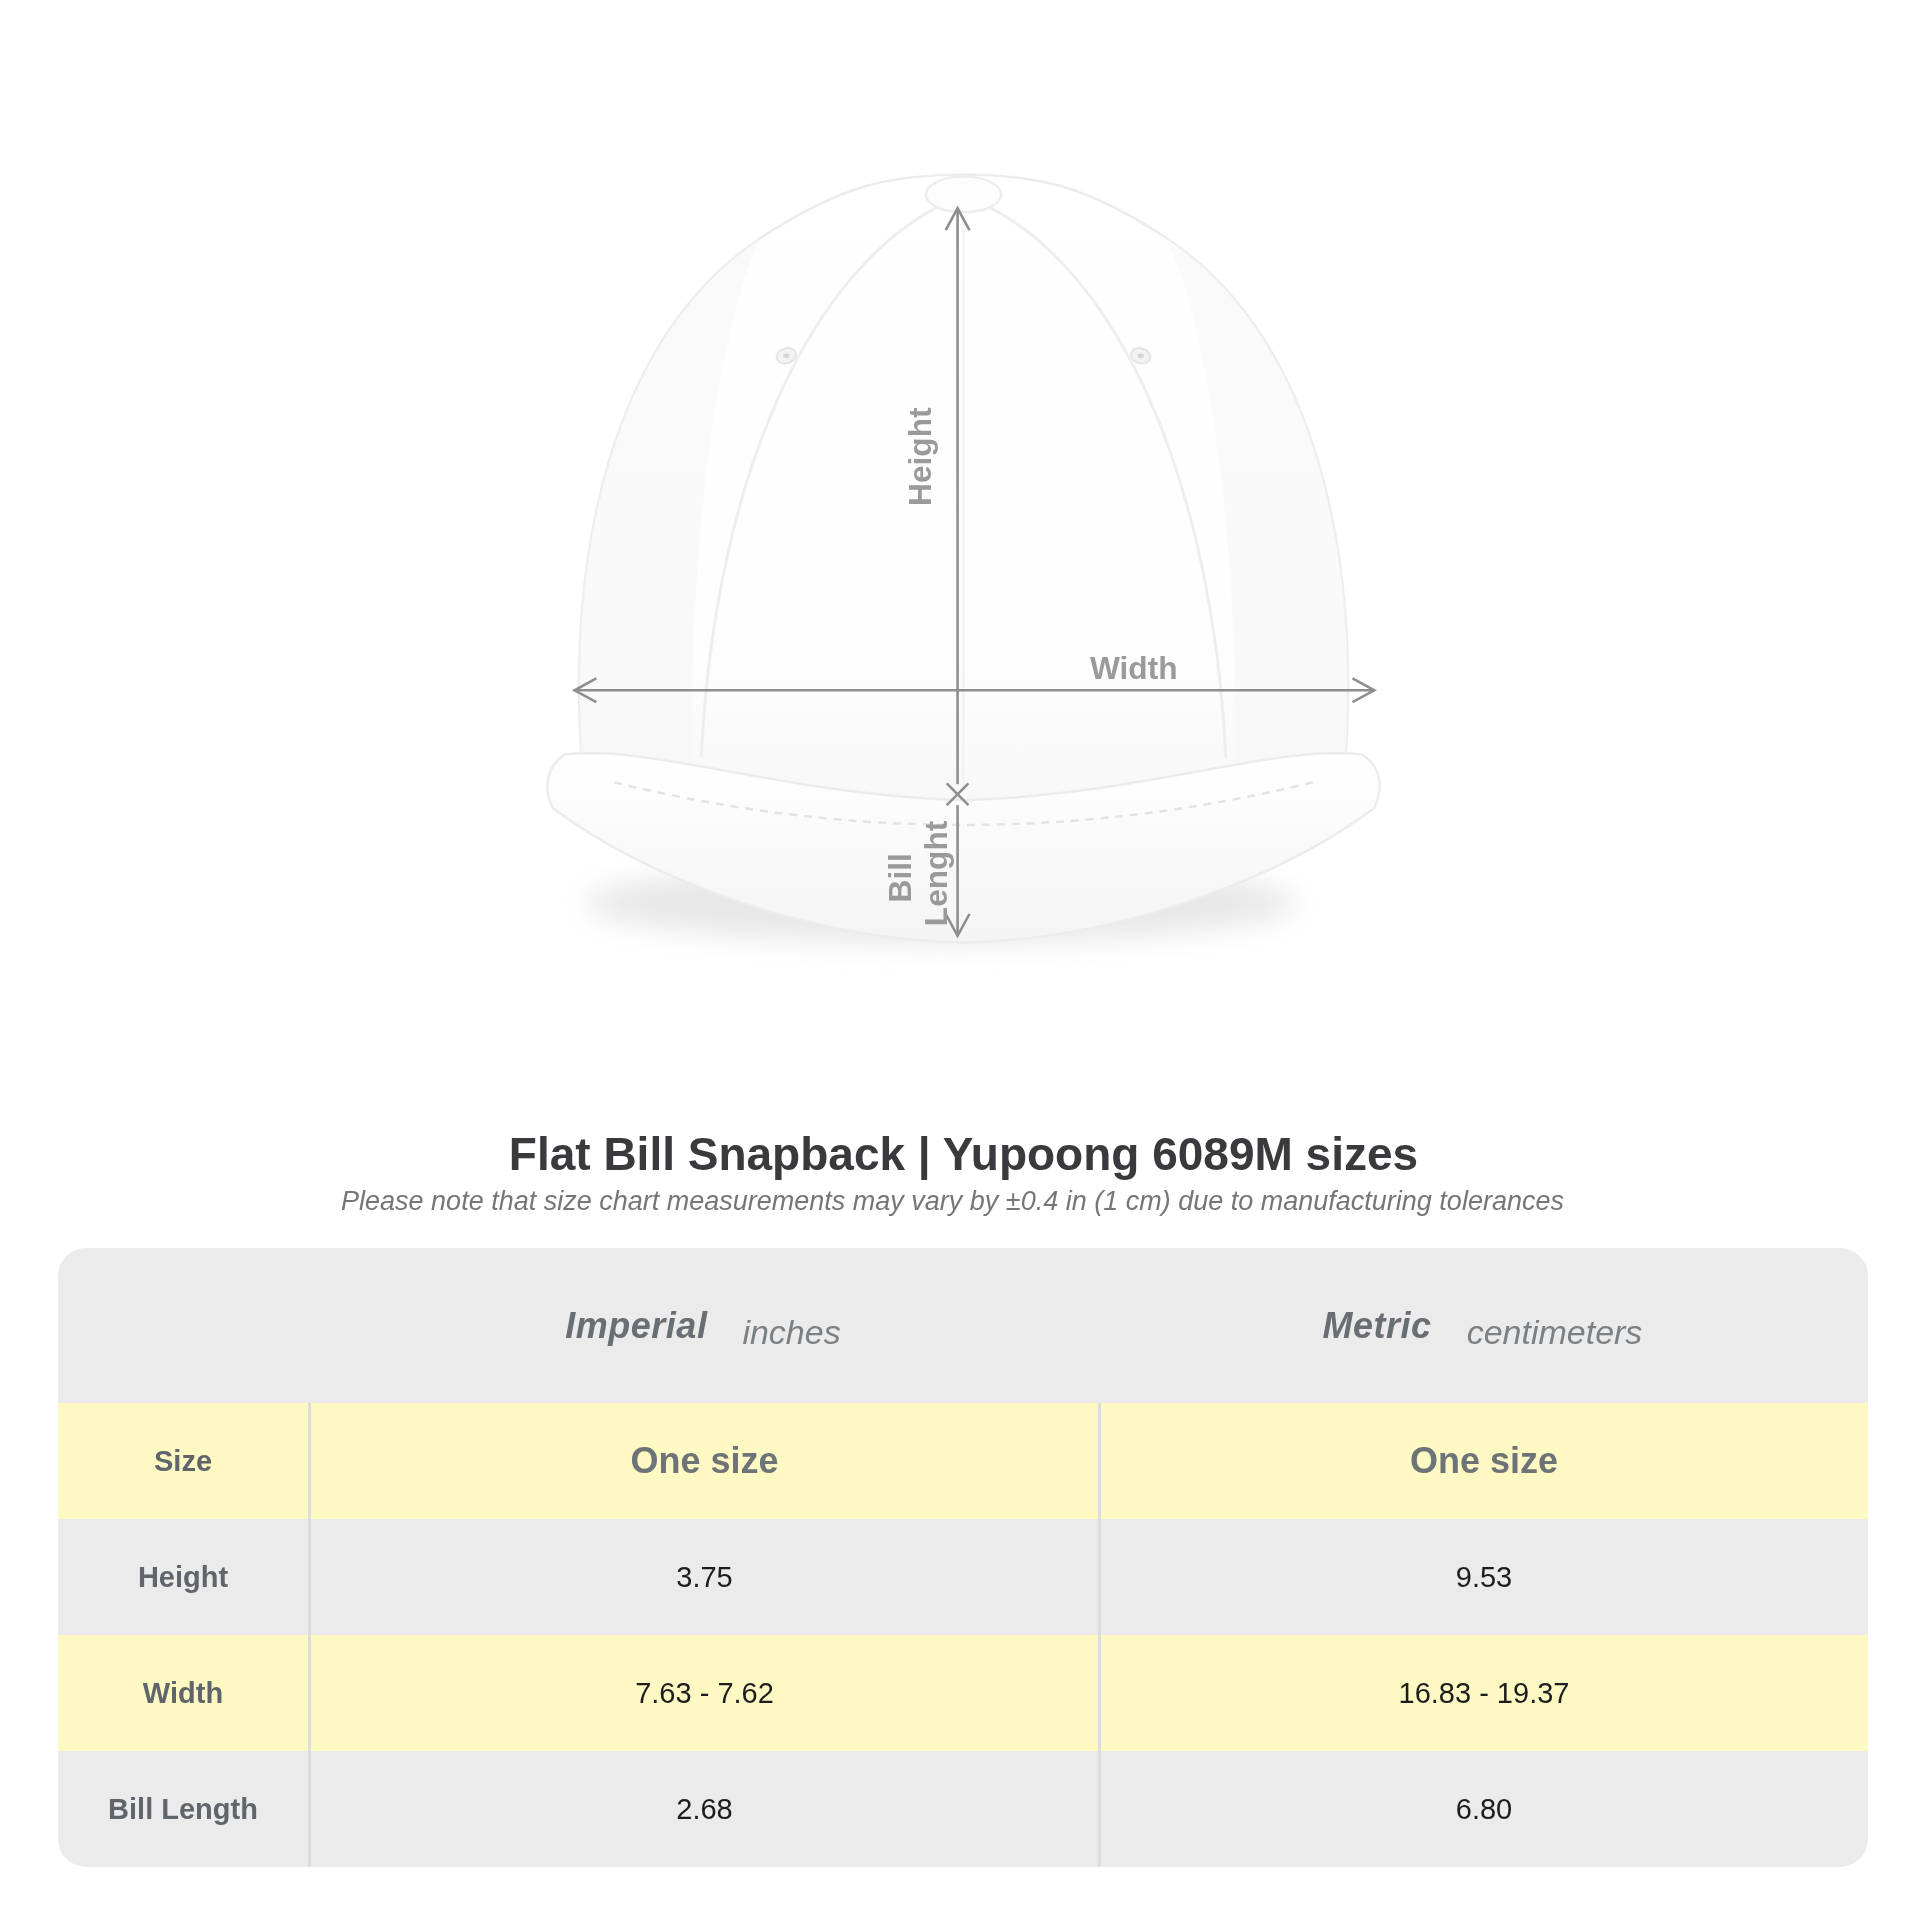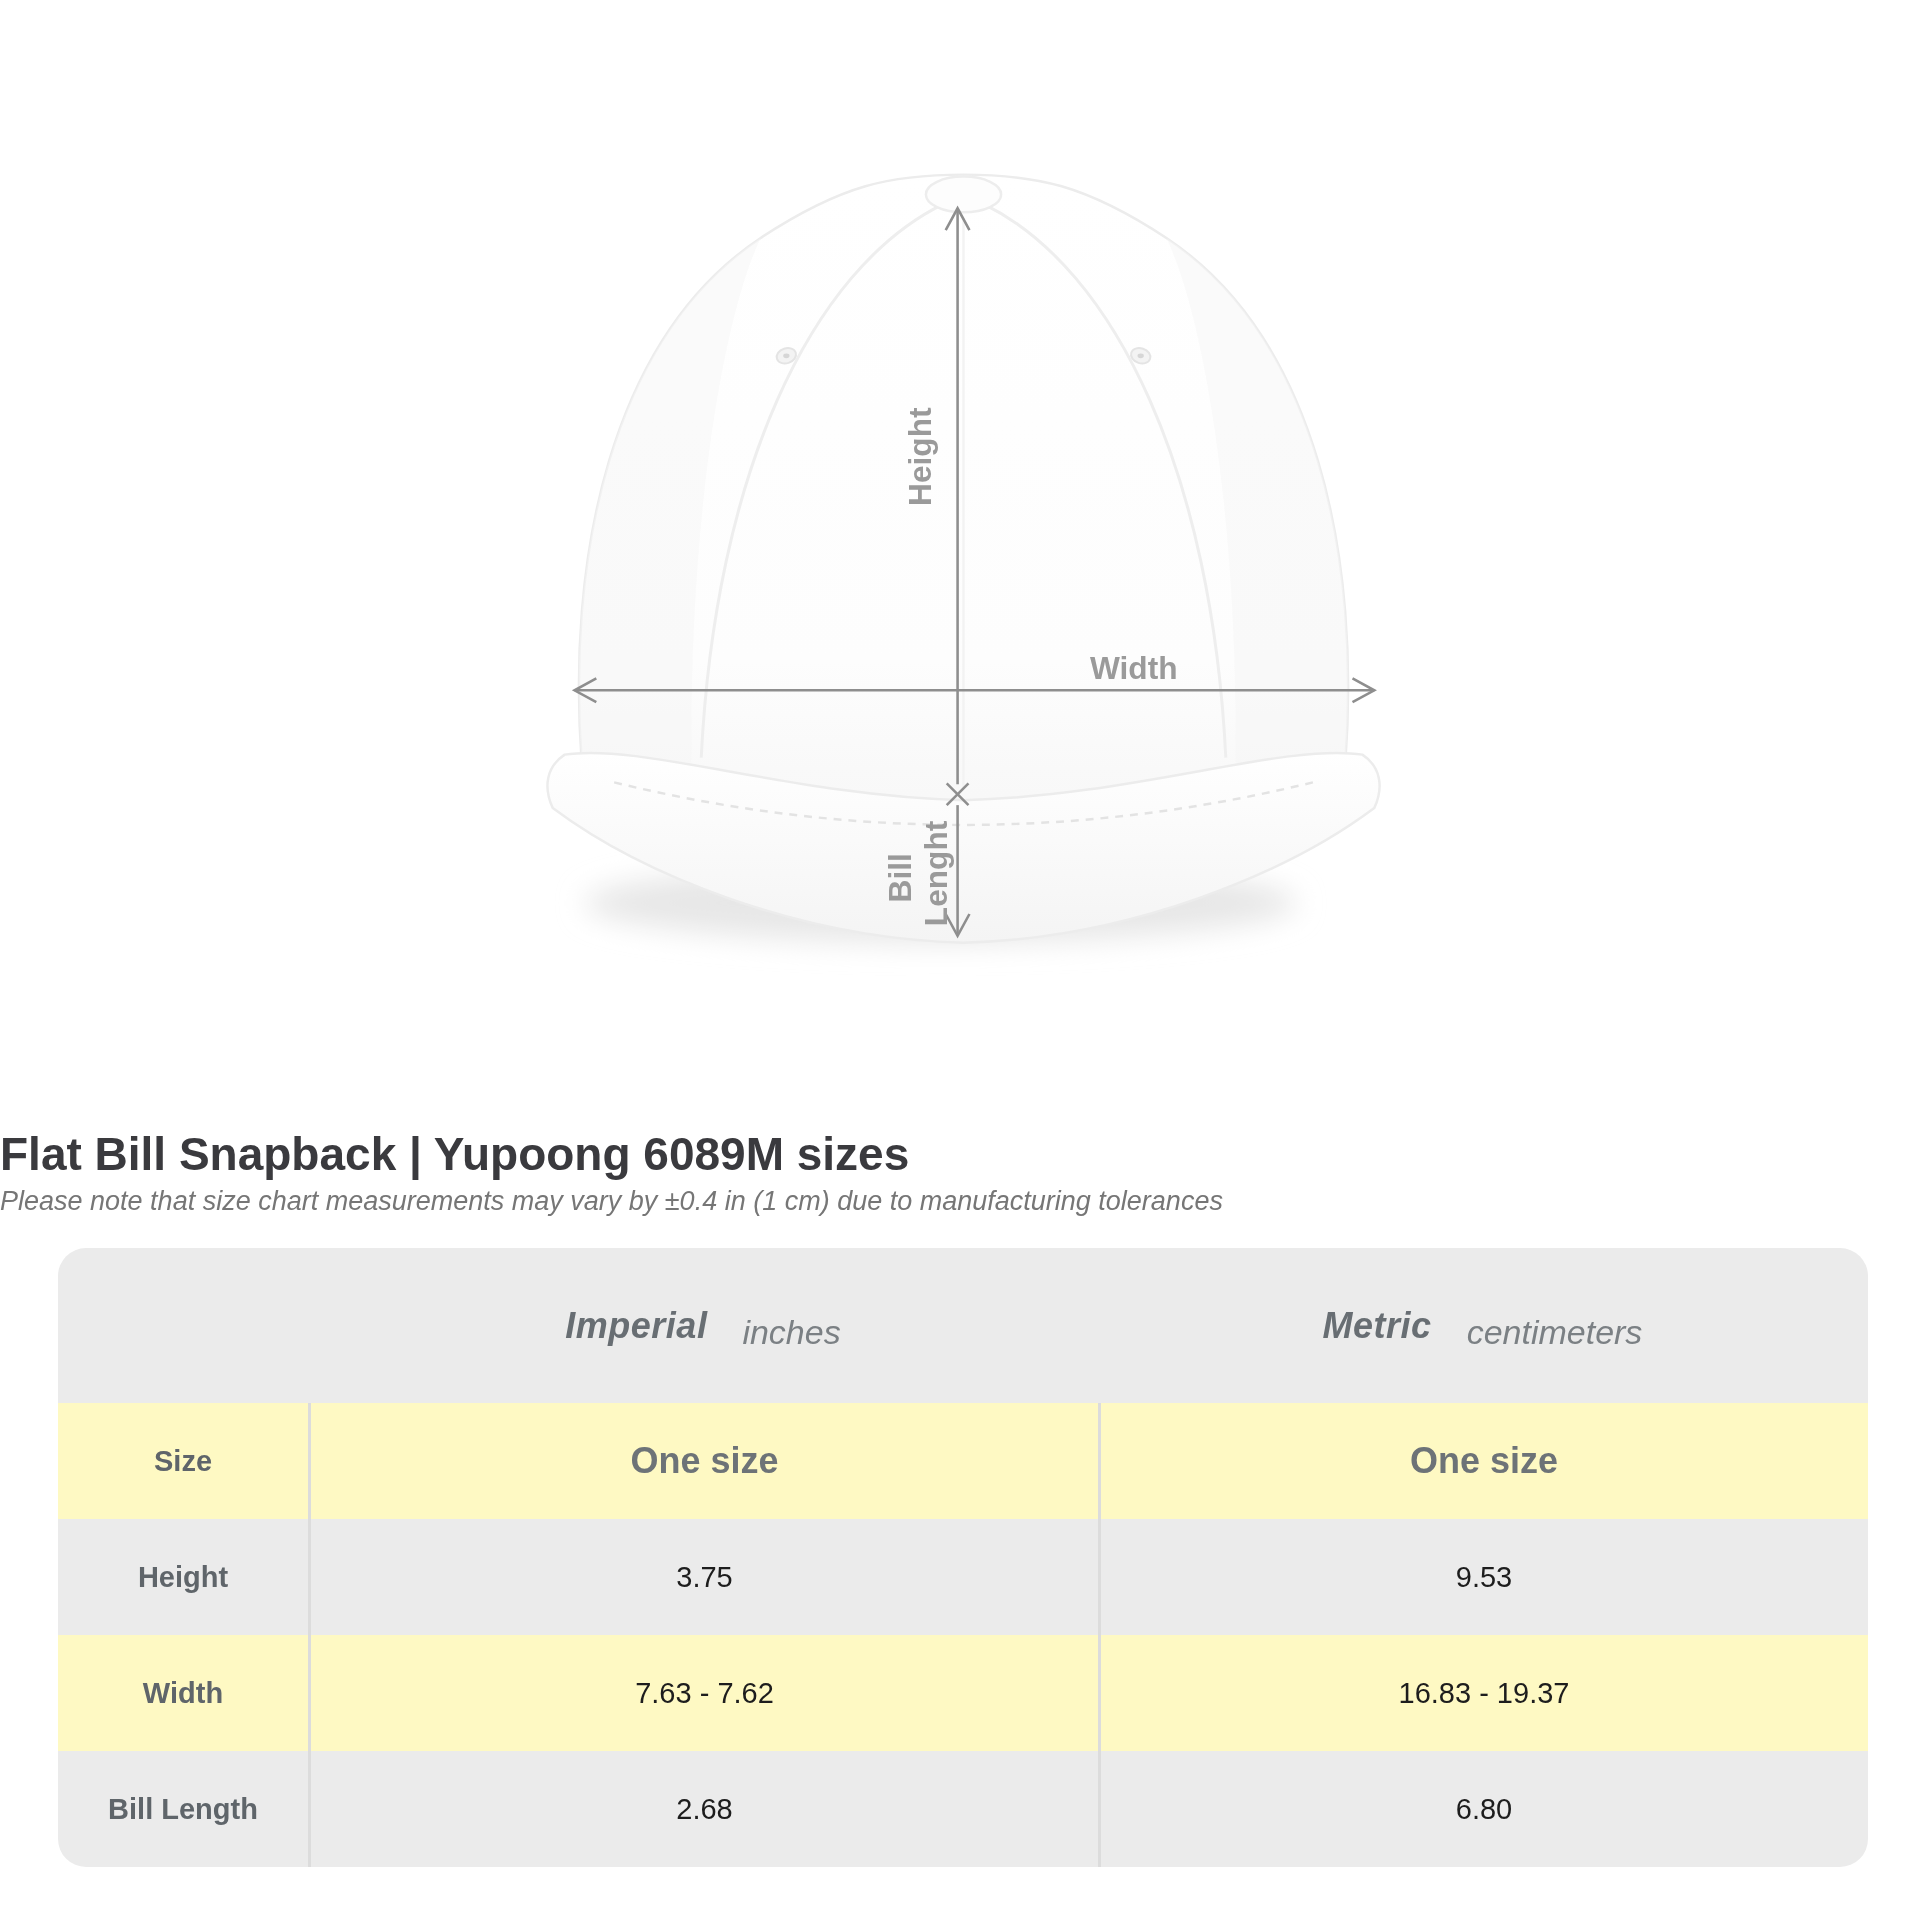--- a/index.html
+++ b/index.html
@@ -7,25 +7,25 @@
     width:1927px;height:1927px;position:relative;overflow:hidden;
     background:#ffffff;
     font-family:"Liberation Sans", sans-serif;
   }
 
   
   .hat-figure{position:absolute;left:495px;top:139px;width:941px;height:871px;}
 
   
   .page-title{
-    position:absolute;top:1127px;left:0;width:1927px;
+    position:absolute;top:1127px;left:0;width:1927px;text-align:center;
     font-size:46px;font-weight:bold;color:#3a3a3e;letter-spacing:0px;
   }
   .page-subtitle{
-    position:absolute;top:1186px;left:0;width:1905px;
+    position:absolute;top:1186px;left:0;width:1905px;text-align:center;
     font-size:27px;font-style:italic;color:#767676;
   }
 
   
   .size-chart{position:absolute;left:58px;top:1248px;width:1810px;}
   .chart-header{
     display:flex;height:155px;background:#ebebeb;
     border-radius:28px 28px 0 0;
   }
   .hcell{display:flex;flex-direction:row;align-items:center;justify-content:center;gap:35px;}

